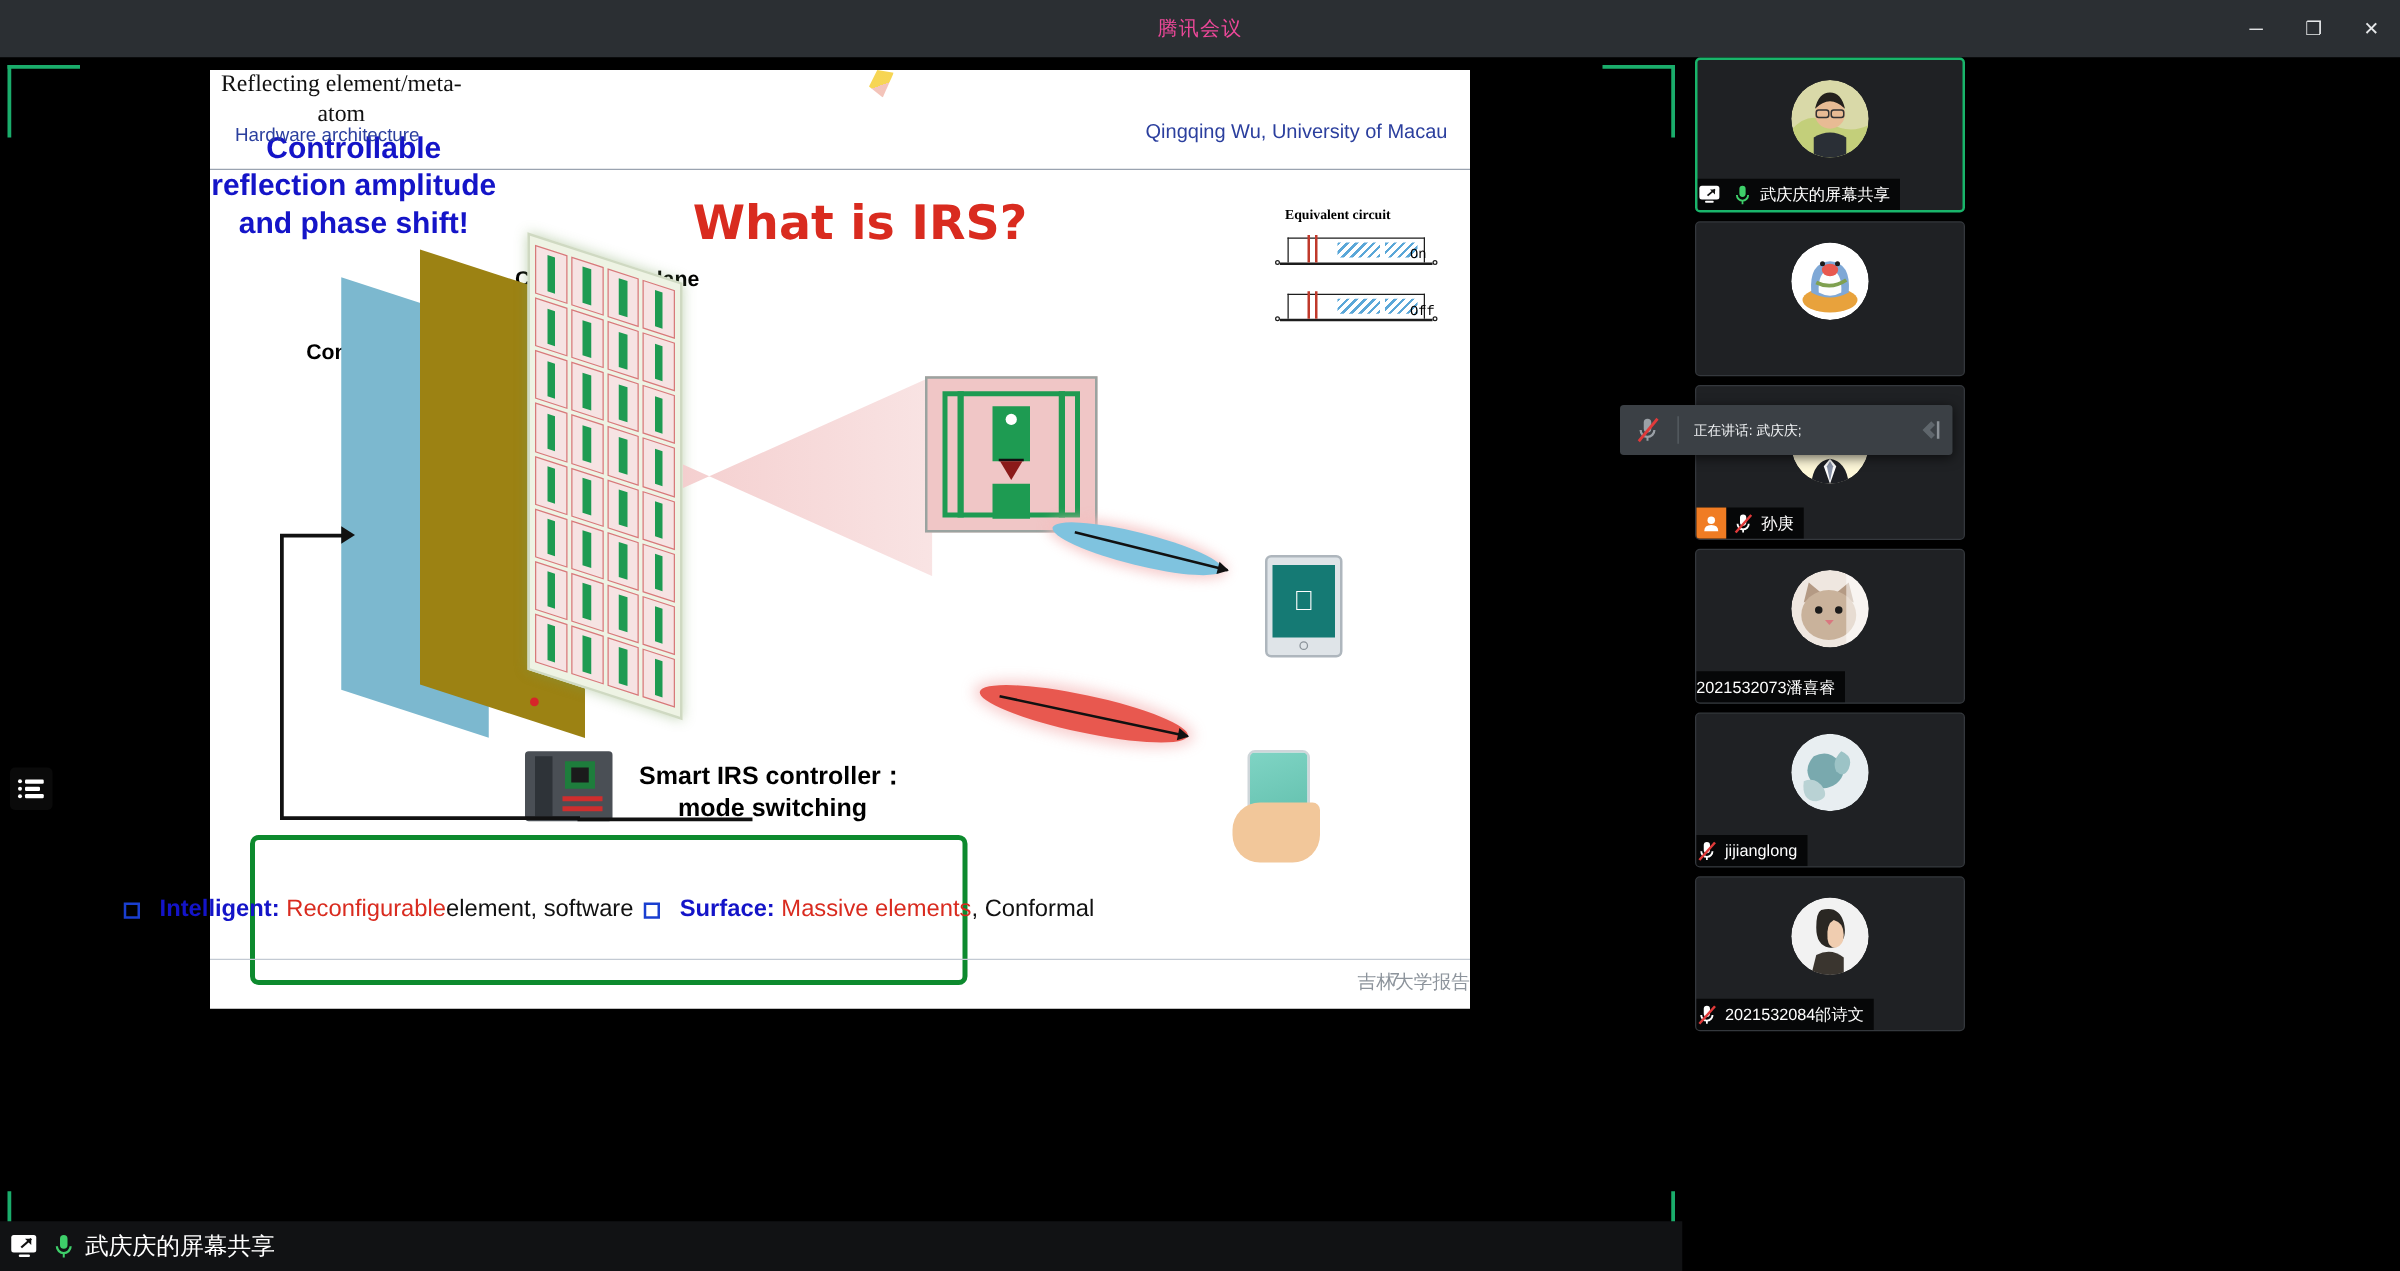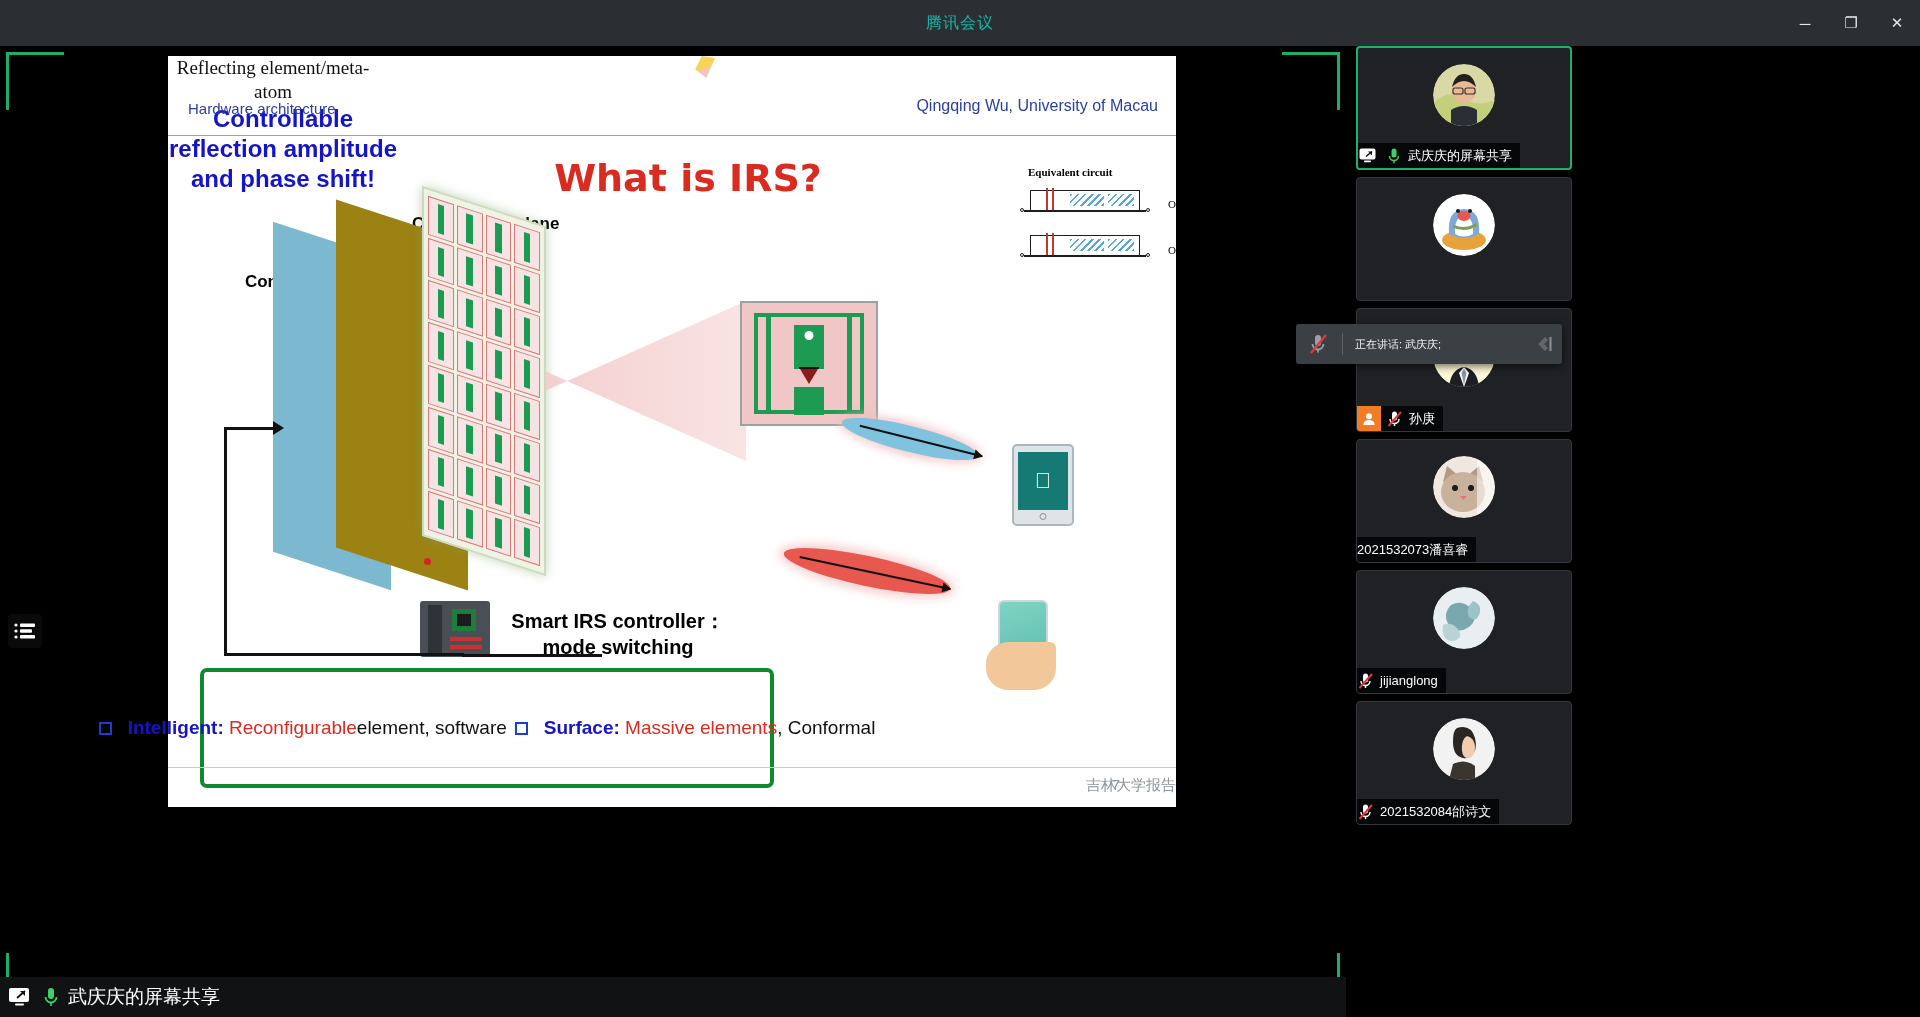--- a/index.html
+++ b/index.html
@@ -3,21 +3,21 @@
 <meta charset="utf-8">
 <title>Tencent Meeting Screen Share</title>
 <style>
   * { margin:0; padding:0; box-sizing:border-box; }
   html,body { width:1920px; height:1017px; overflow:hidden;
     font-family:"Liberation Sans","DejaVu Sans",sans-serif; background:#000; }
 
   
   #titlebar { position:absolute; left:0; top:0; width:1920px; height:46px;
     background:#2b2f33; display:flex; align-items:center; justify-content:center; }
-  #titlebar .tb-title { color:#14b8a6; font-size:16px; letter-spacing:1px; }
+  #titlebar .tb-title { color:#ec4899; font-size:16px; letter-spacing:1px; }
   #titlebar .tb-controls { position:absolute; right:0; top:0; height:46px;
     display:flex; align-items:center; }
   .win-btn { width:46px; height:46px; display:flex; align-items:center;
     justify-content:center; color:#e6e8ea; font-size:15px; }
 
   
   #stage { position:absolute; left:0; top:46px; width:1346px; height:971px;
     background:#000; }
 
   
@@ -116,21 +116,21 @@
   .eqc .cap { position:absolute; left:24px; top:2px; width:12px; height:22px; }
   .eqc .cap i { position:absolute; top:0; width:2px; height:22px; background:#c0392b; }
   .eqc .cap i:nth-child(1){ left:2px; } .eqc .cap i:nth-child(2){ left:8px; }
   .eqc .ind { position:absolute; left:50px; top:8px; width:34px; height:12px;
     background:repeating-linear-gradient(135deg,#5aa7d8 0 2px,transparent 2px 5px); }
   .eqc .res { position:absolute; left:88px; top:8px; width:26px; height:12px;
     background:repeating-linear-gradient(135deg,#5aa7d8 0 2px,transparent 2px 5px); }
   .eqc .node { position:absolute; width:4px; height:4px; border-radius:50%;
     border:1px solid #1d1d1d; top:22px; }
   .eqc .node.l { left:0; } .eqc .node.r { right:0; }
-  .eqc-label { position:absolute; font-size:11px; font-family:Liberation Serif, serif;margin-left:40px; }
+  .eqc-label { position:absolute; font-size:11px; font-family:Liberation Mono, monospace; }
   #eqc-on-lbl { left:960px; top:142px; } #eqc-off-lbl { left:960px; top:188px; }
 
   
   .beam { position:absolute; border-radius:50%; }
   #beam-blue { left:672px; top:370px; width:140px; height:26px;
     background:#7fc3df; transform:rotate(14deg);
     box-shadow:0 0 9px 4px rgba(244,190,190,.75); }
   #beam-red { left:614px; top:500px; width:170px; height:30px;
     background:#e8584f; transform:rotate(12deg);
     box-shadow:0 0 10px 5px rgba(246,196,196,.8); }

